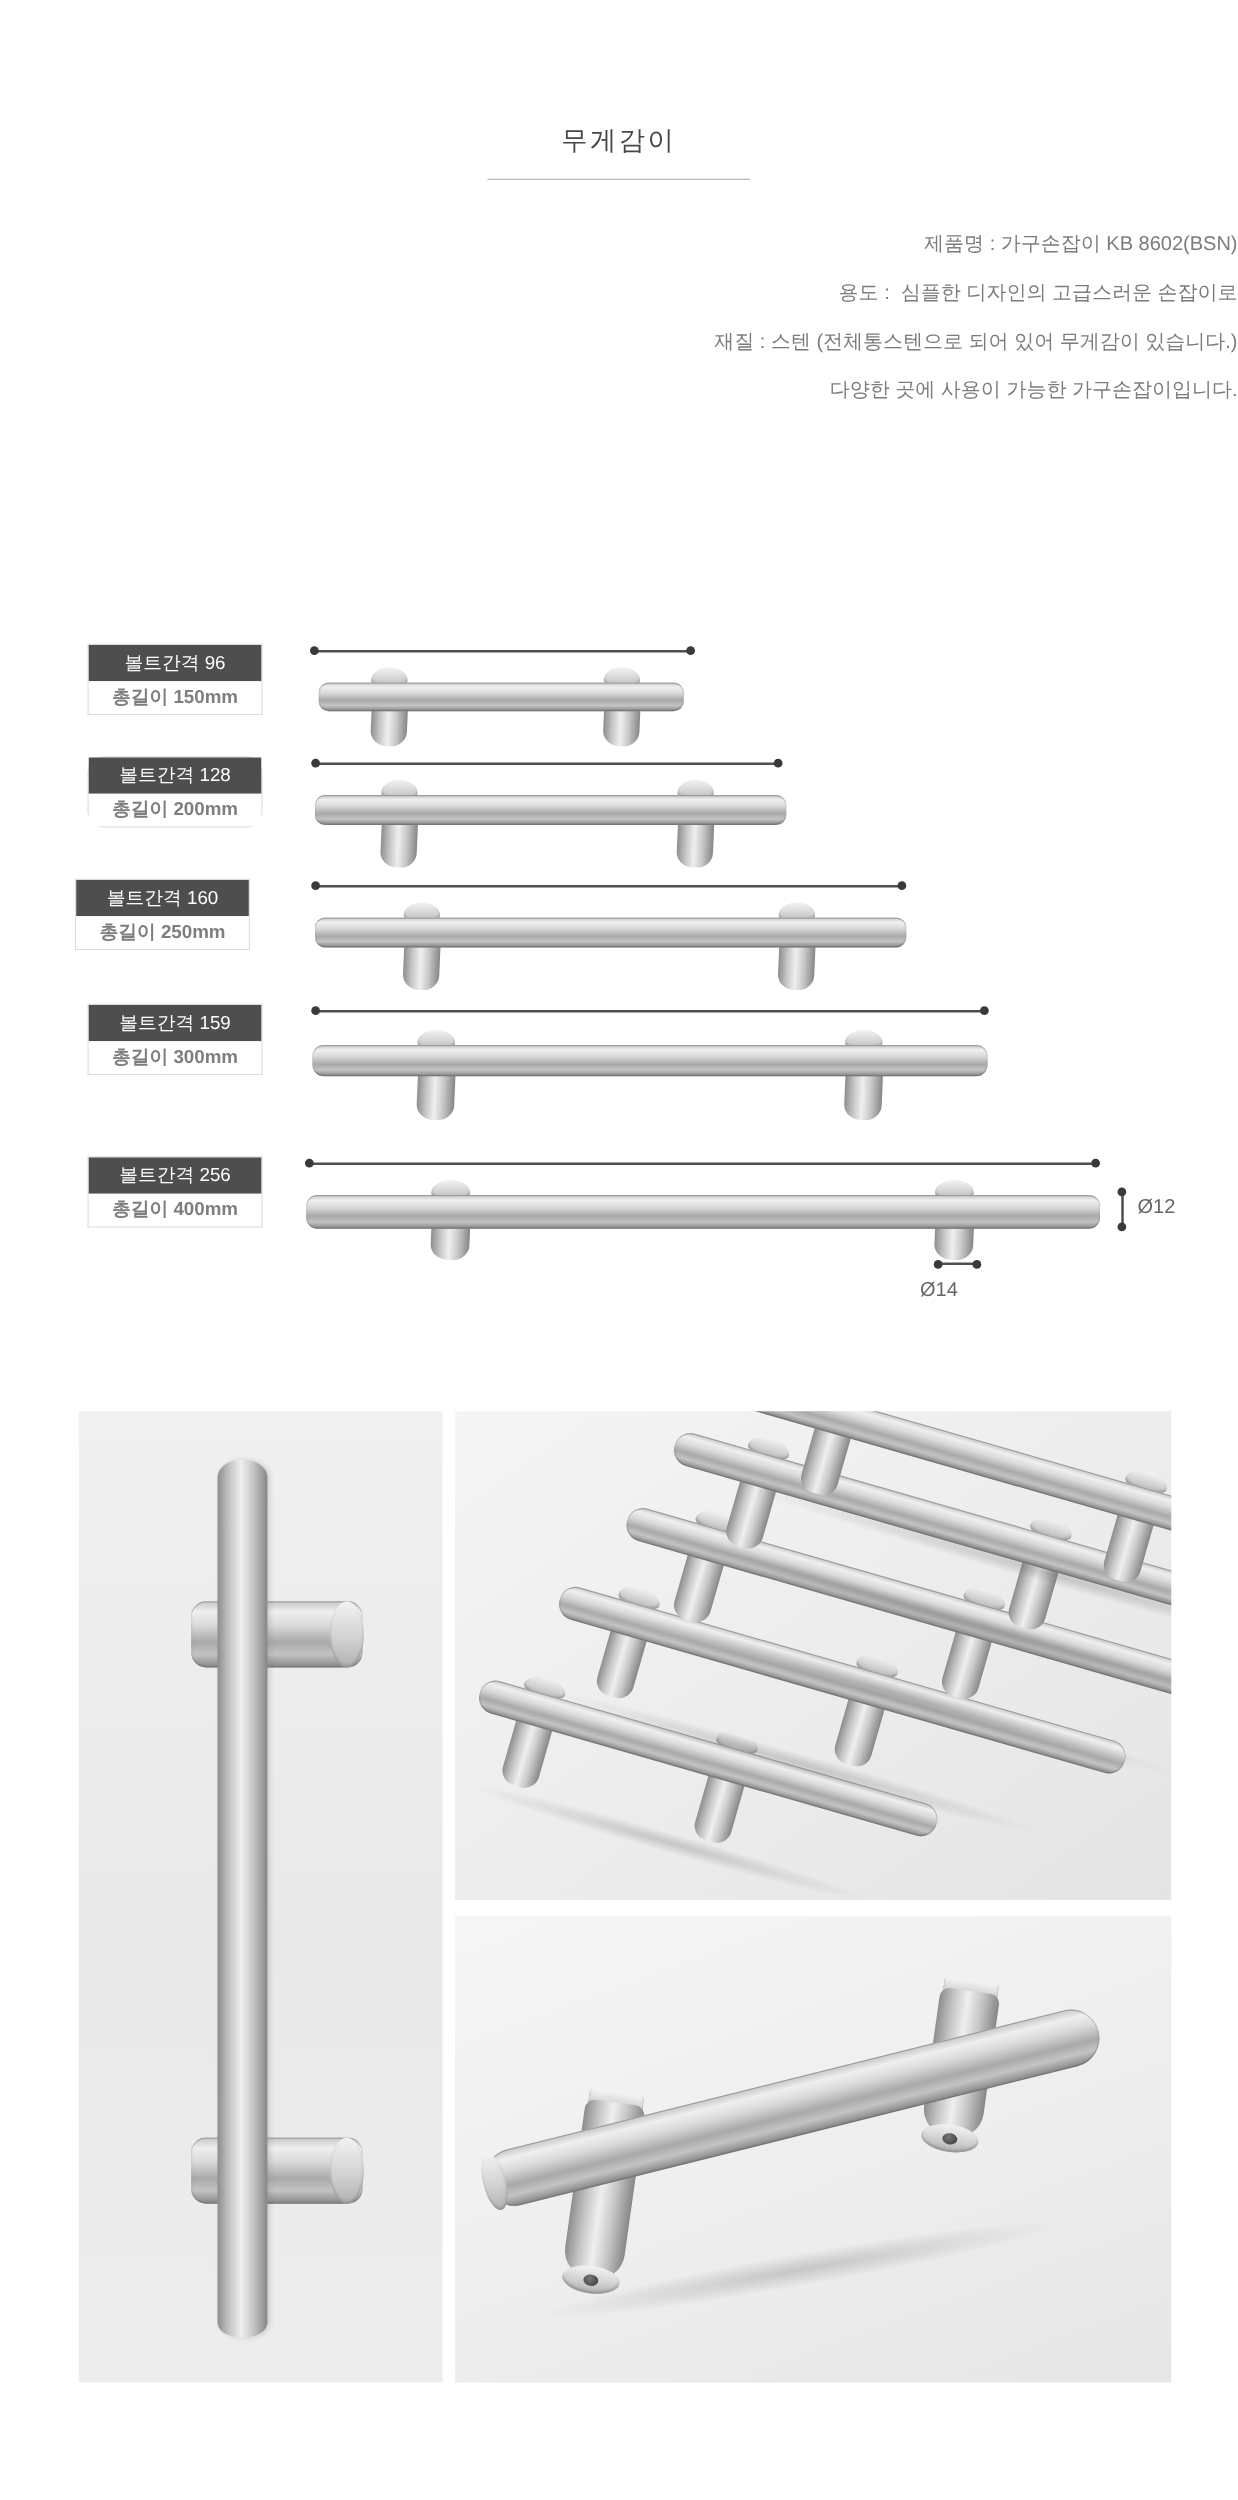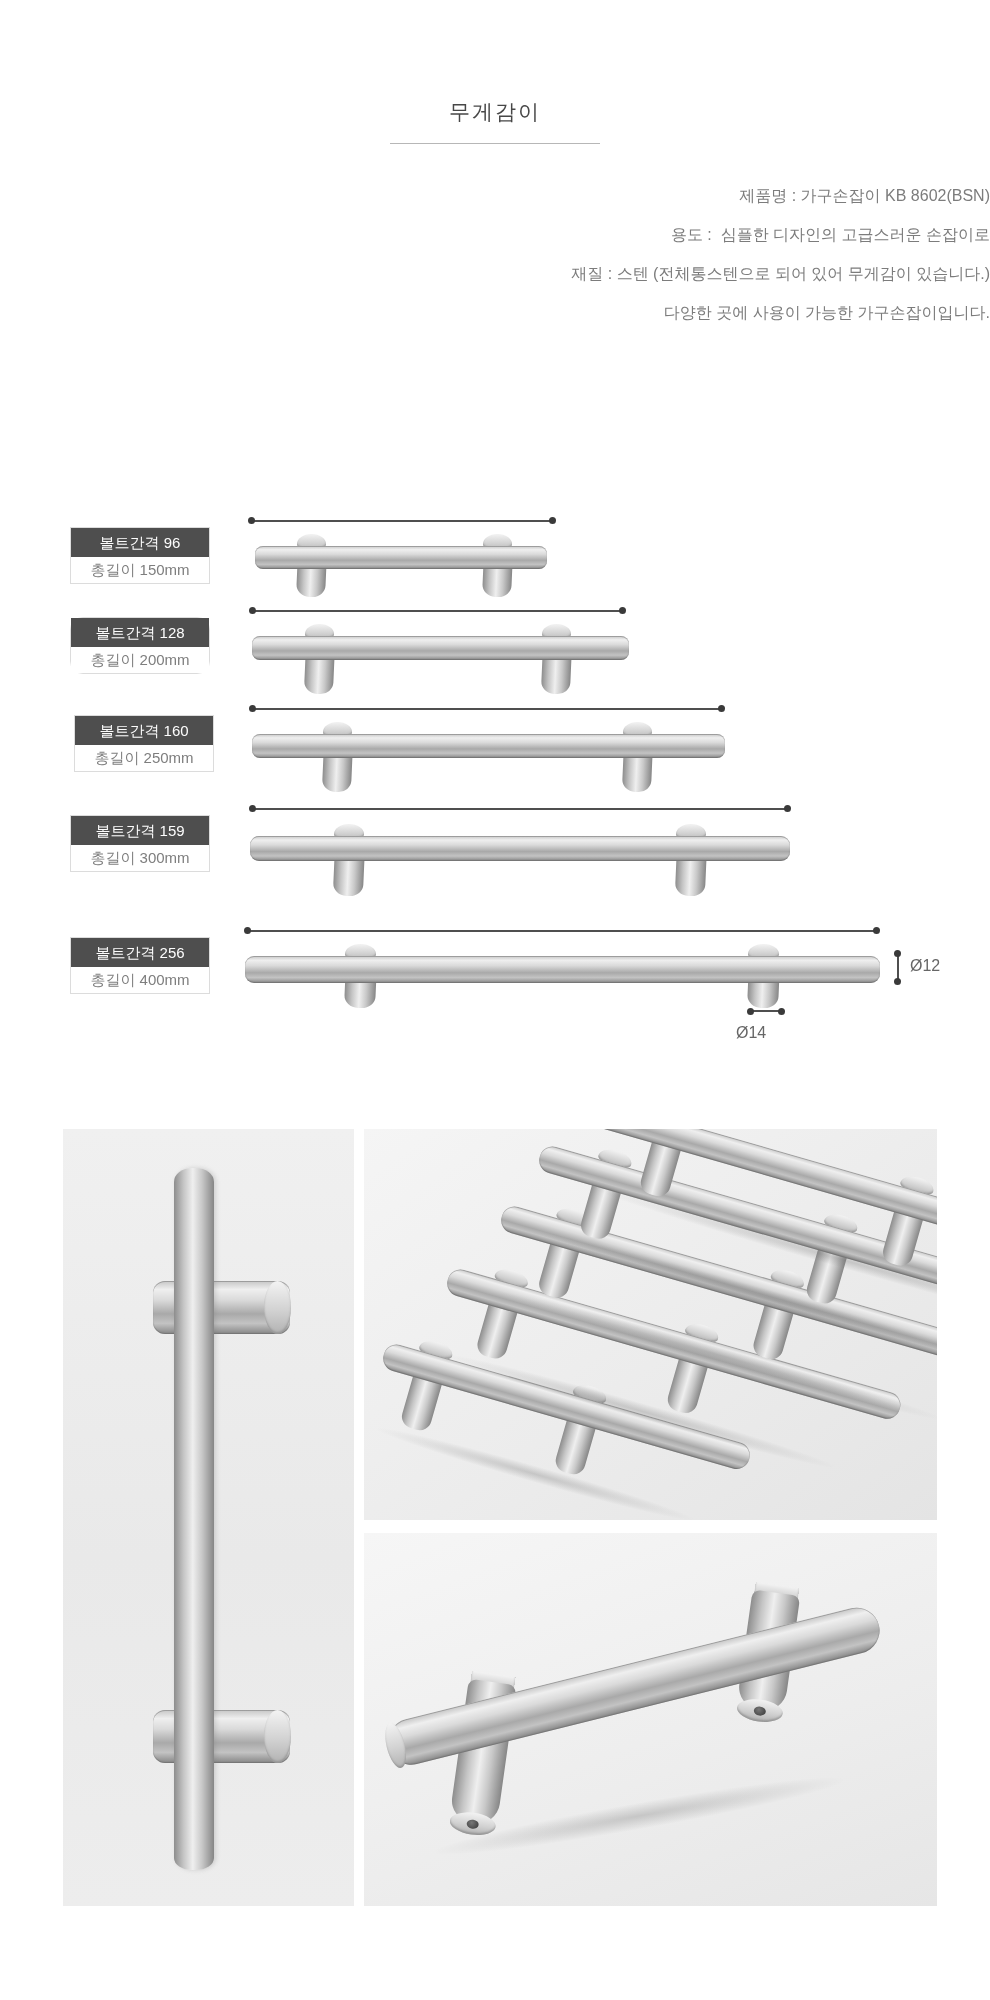--- a/index.html
+++ b/index.html
@@ -6,25 +6,25 @@
   .page{position:relative;width:990px;height:2000px;background:#ffffff;overflow:hidden;
         font-family:"Liberation Sans","DejaVu Sans",sans-serif;}
   
   .title{position:absolute;left:0;top:98px;width:100%;text-align:center;
          font-size:21px;letter-spacing:2px;color:#474747;font-weight:400;margin:0;}
   .title-underline{position:absolute;left:390px;top:143px;width:210px;height:1px;background:#b7b7b7;}
   
   .info{position:absolute;left:0;top:176px;width:100%;text-align:center;}
   .info p{margin:0;font-size:16px;line-height:39px;color:#7c7c7c;white-space:pre;text-align:right;}
   
-  .size-label{position:absolute;width:140px;border:1px solid #dcdcdc;box-sizing:border-box;background:#fff;margin-top:12px;}
+  .size-label{position:absolute;width:140px;border:1px solid #dcdcdc;box-sizing:border-box;background:#fff;}
   .size-label .dark{height:29px;line-height:29px;background:#4e4e4e;color:#fdfdfd;
                     text-align:center;font-size:15px;}
   .size-label .light{height:26px;line-height:26px;background:#ffffff;color:#7e7e7e;
-                     text-align:center;font-size:15px;}
+                     text-align:center;font-size:15px;font-weight:bold;}
   .dim-line{position:absolute;height:2px;background:#4f4f4f;}
   .dim-vline{position:absolute;width:2px;background:#4f4f4f;}
   .dim-dot{position:absolute;width:7px;height:7px;border-radius:50%;background:#3a3a3a;}
   .dim-text{position:absolute;font-size:16px;color:#666;}
   .m-h{background:linear-gradient(180deg,#c6c6c6 0%,#efefef 16%,#dadada 36%,#a9a9a9 62%,#c3c3c3 80%,#8f8f8f 97%);
        box-shadow:inset 0 1px 0 rgba(120,120,120,.55), inset 0 -1px 1px rgba(90,90,90,.5);}
   .m-v{background:linear-gradient(90deg,#8d8d8d 0%,#c5c5c5 24%,#efefef 47%,#c8c8c8 70%,#868686 100%);}
   .m-cap{background:linear-gradient(180deg,#f3f3f3,#d2d2d2 55%,#b2b2b2);
          box-shadow:inset 0 -2px 2px rgba(130,130,130,.6);}
   .handle-bar{position:absolute;z-index:2;}
@@ -87,21 +87,21 @@
         <div class="light">총길이 200mm</div>
       </div>
       <div class="dim-line" style="left: 252px; top: 610px; width: 370px;"></div>
       <div class="dim-dot" style="left: 249px; top: 607px;"></div>
       <div class="dim-dot" style="left: 619px; top: 607px;"></div>
       <div class="leg-cap m-cap" style="left: 304.5px; top: 624px; width: 29px; height: 17px;"></div>
       <div class="leg-body m-v" style="left: 304.5px; top: 642px; width: 29px; height: 52px; border-radius: 0px 0px 45% 45% / 0px 0px 12px 12px; transform: rotate(2.5deg);"></div>
       <div class="leg-cap m-cap" style="left: 541.5px; top: 624px; width: 29px; height: 17px;"></div>
       <div class="leg-body m-v" style="left: 541.5px; top: 642px; width: 29px; height: 52px; border-radius: 0px 0px 45% 45% / 0px 0px 12px 12px; transform: rotate(2.5deg);"></div>
       <div class="handle-bar m-h" style="left: 252px; top: 636px; width: 377px; height: 24px; border-radius: 8px;"></div>
-      <div class="size-label" style="left: 74px; top: 703px;">
+      <div class="size-label" style="left: 60px; top: 703px;">
         <div class="dark">볼트간격 160</div>
         <div class="light">총길이 250mm</div>
       </div>
       <div class="dim-line" style="left: 252px; top: 708px; width: 469px;"></div>
       <div class="dim-dot" style="left: 249px; top: 705px;"></div>
       <div class="dim-dot" style="left: 718px; top: 705px;"></div>
       <div class="leg-cap m-cap" style="left: 322.5px; top: 722px; width: 29px; height: 17px;"></div>
       <div class="leg-body m-v" style="left: 322.5px; top: 740px; width: 29px; height: 52px; border-radius: 0px 0px 45% 45% / 0px 0px 12px 12px; transform: rotate(2.5deg);"></div>
       <div class="leg-cap m-cap" style="left: 622.5px; top: 722px; width: 29px; height: 17px;"></div>
       <div class="leg-body m-v" style="left: 622.5px; top: 740px; width: 29px; height: 52px; border-radius: 0px 0px 45% 45% / 0px 0px 12px 12px; transform: rotate(2.5deg);"></div>

